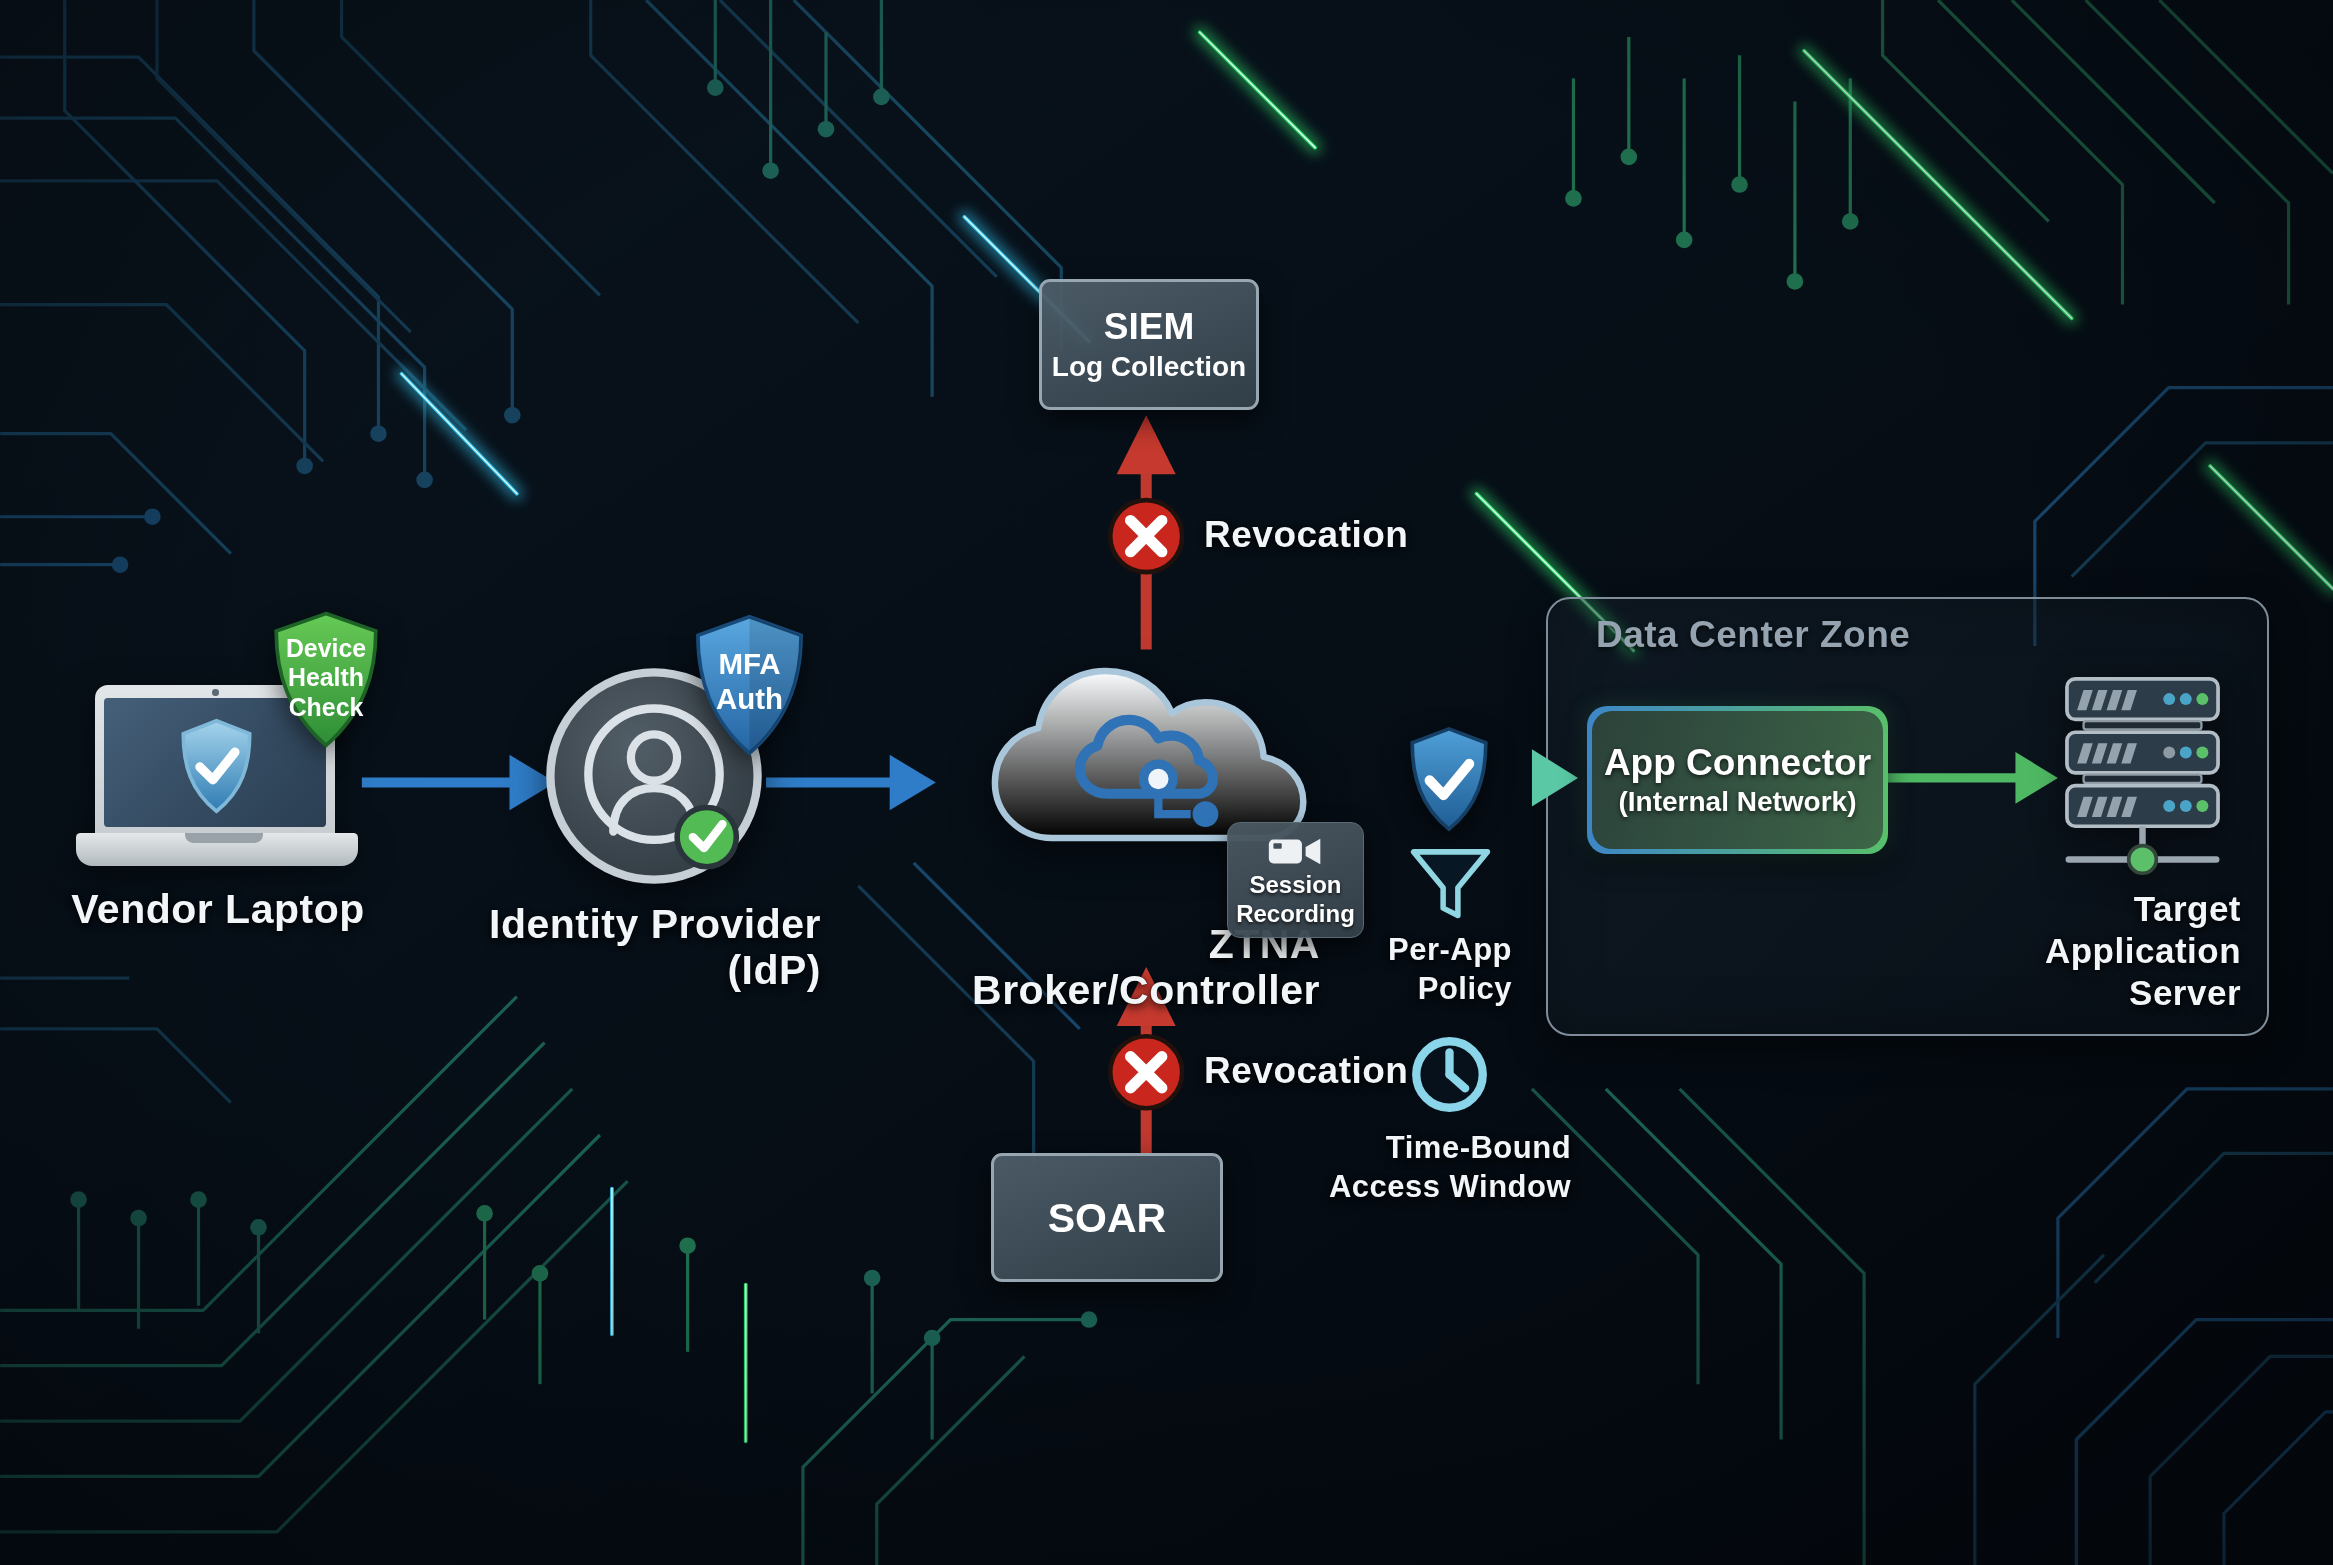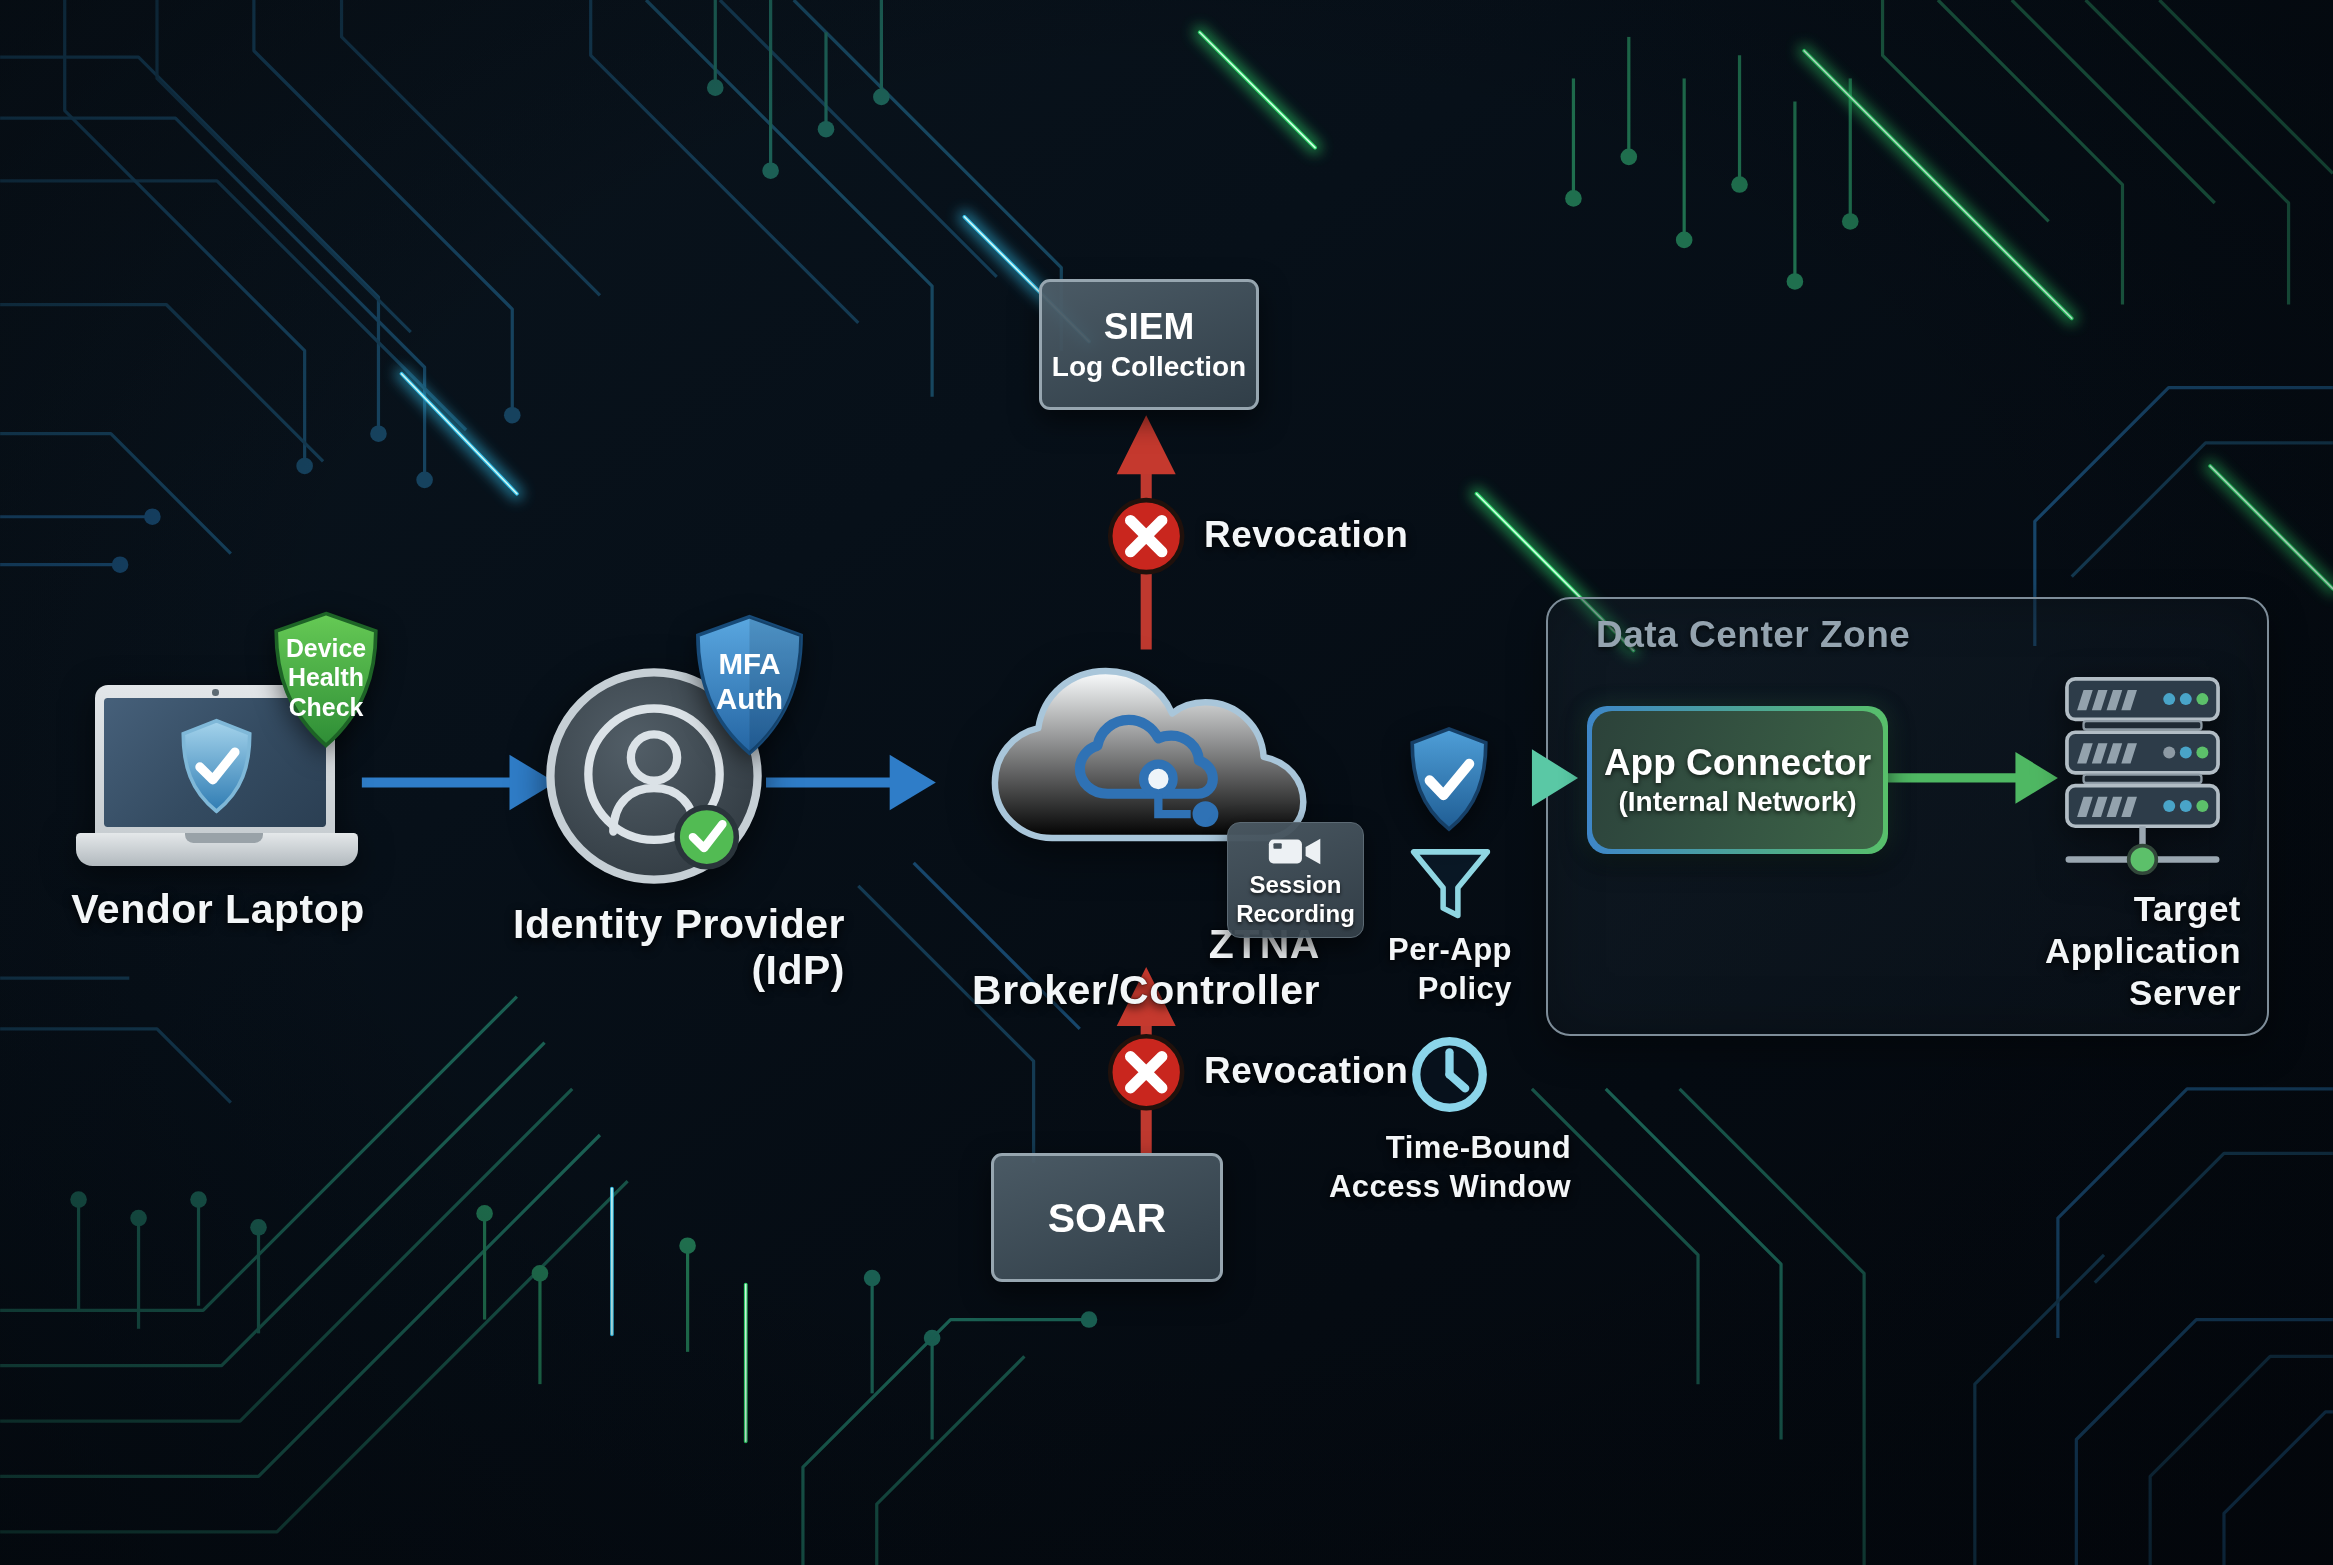--- a/index.html
+++ b/index.html
@@ -337,21 +337,21 @@
     <path d="M70 6 L126 26 C126 74 112 118 70 154 C28 118 14 74 14 26 Z" fill="url(#blueShieldGrad)" stroke="#174a78" stroke-width="4"></path>
     <path d="M70 6 L126 26 C126 74 112 118 70 154 Z" fill="rgba(0,0,0,0.12)"></path>
     <text x="70" y="68" text-anchor="middle" font-size="32" font-weight="bold" fill="#ffffff" font-family="Liberation Sans, sans-serif">
       <tspan>MFA</tspan>
     </text>
     <text x="70" y="106" text-anchor="middle" font-size="32" font-weight="bold" fill="#ffffff" font-family="Liberation Sans, sans-serif">
       <tspan>Auth</tspan>
     </text>
   </svg>
 
-  <div class="label lbl-44" style="left:655px;top:901px;margin-left:24px;">
+  <div class="label lbl-44" style="left:655px;top:901px;">
     <div>Identity Provider</div>
     <div>(IdP)</div>
   </div>
 
   <svg class="abs" style="left:969px;top:646px;filter:drop-shadow(0 11px 20px rgba(0,0,0,.5));" width="351" height="217" viewBox="0 0 380 235">
     <defs>
       <linearGradient id="cloudFill" x1="0" y1="0" x2="0" y2="1">
         <stop offset="0" stop-color="#fbfdfe"></stop>
           <stop offset="1" stop-color="#dcе9f2"></stop>
         <stop offset="1" stop-color="#dde9f2"></stop>

